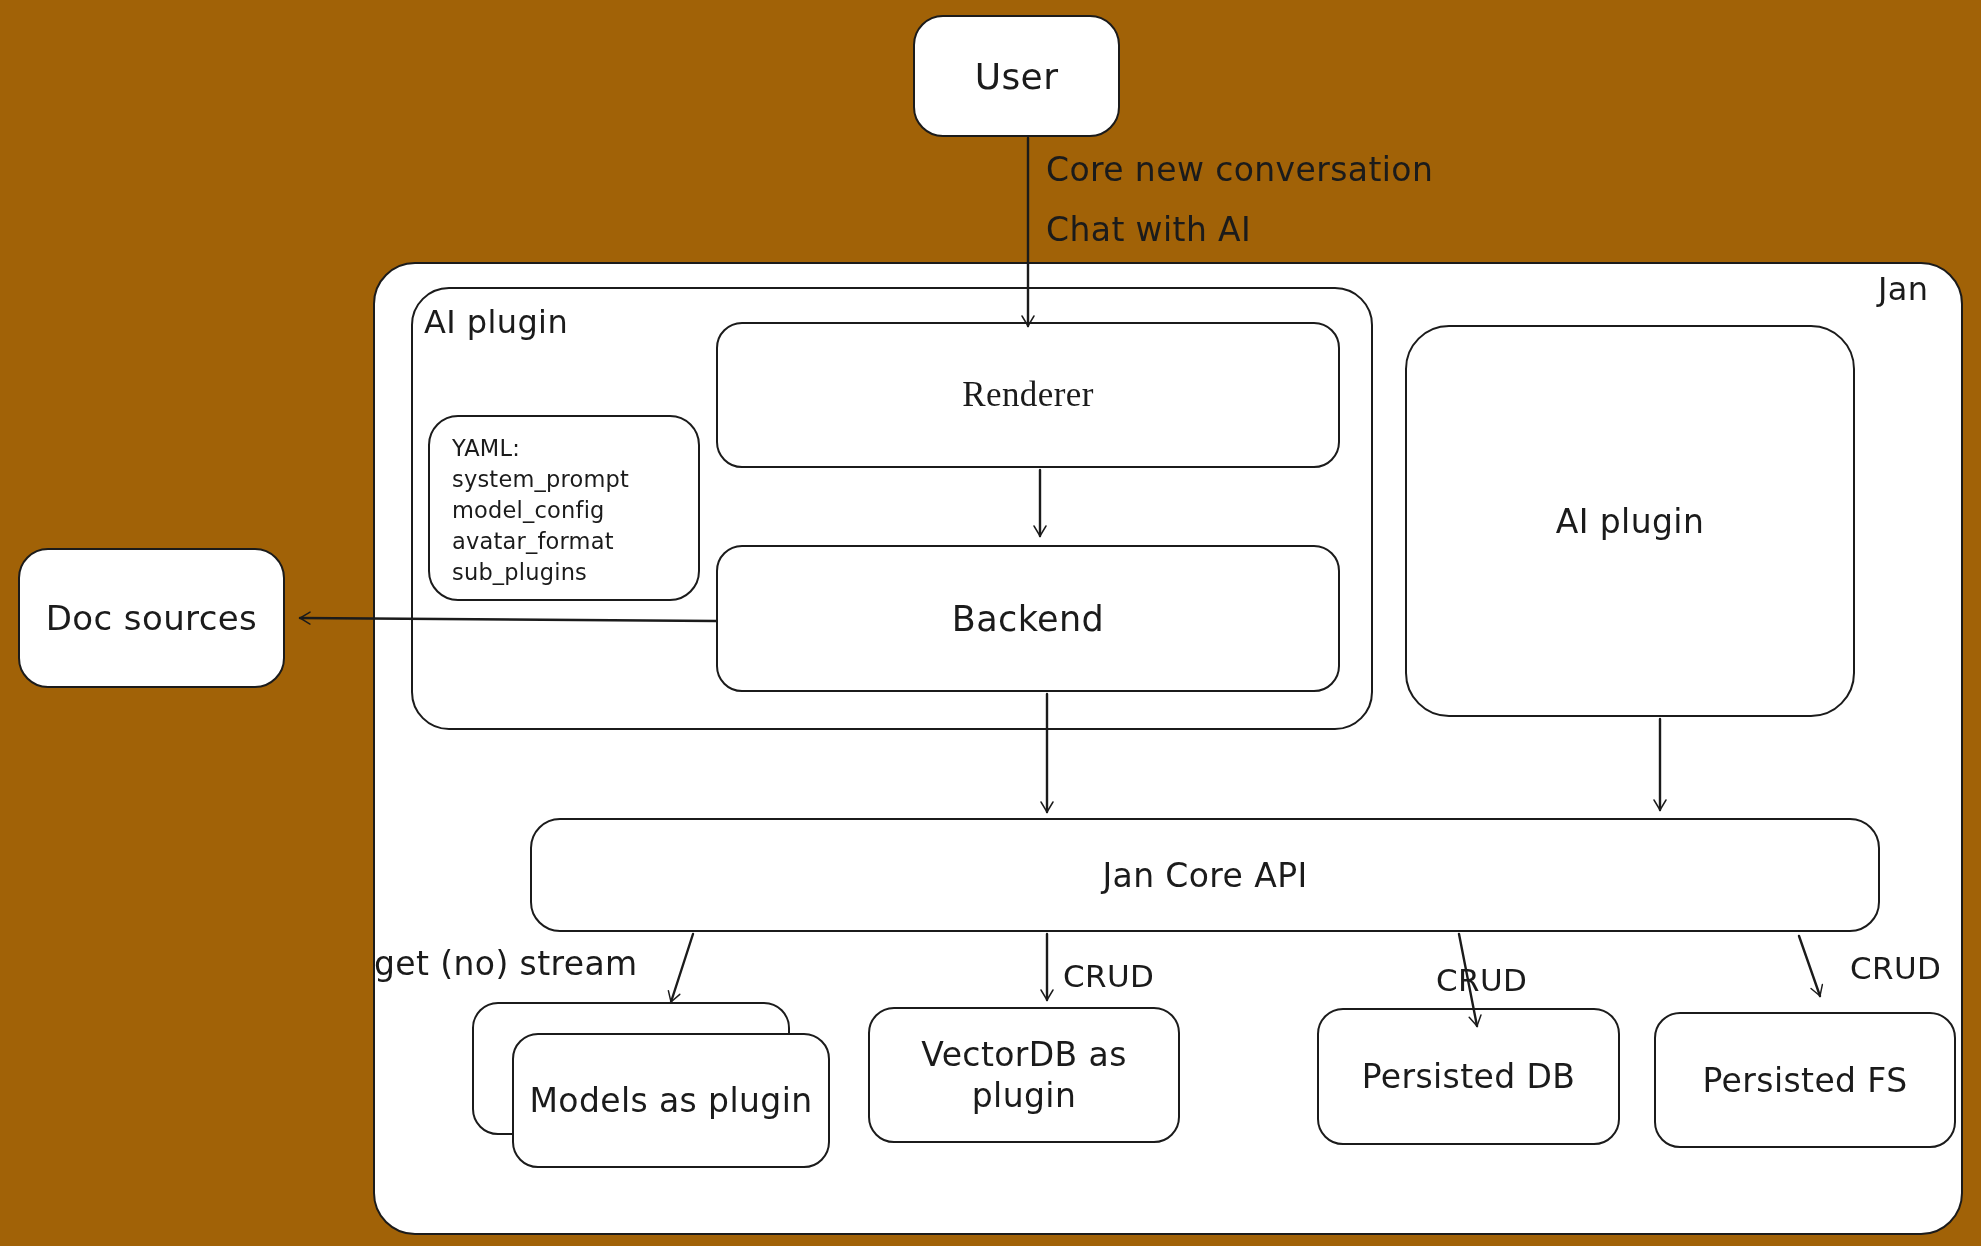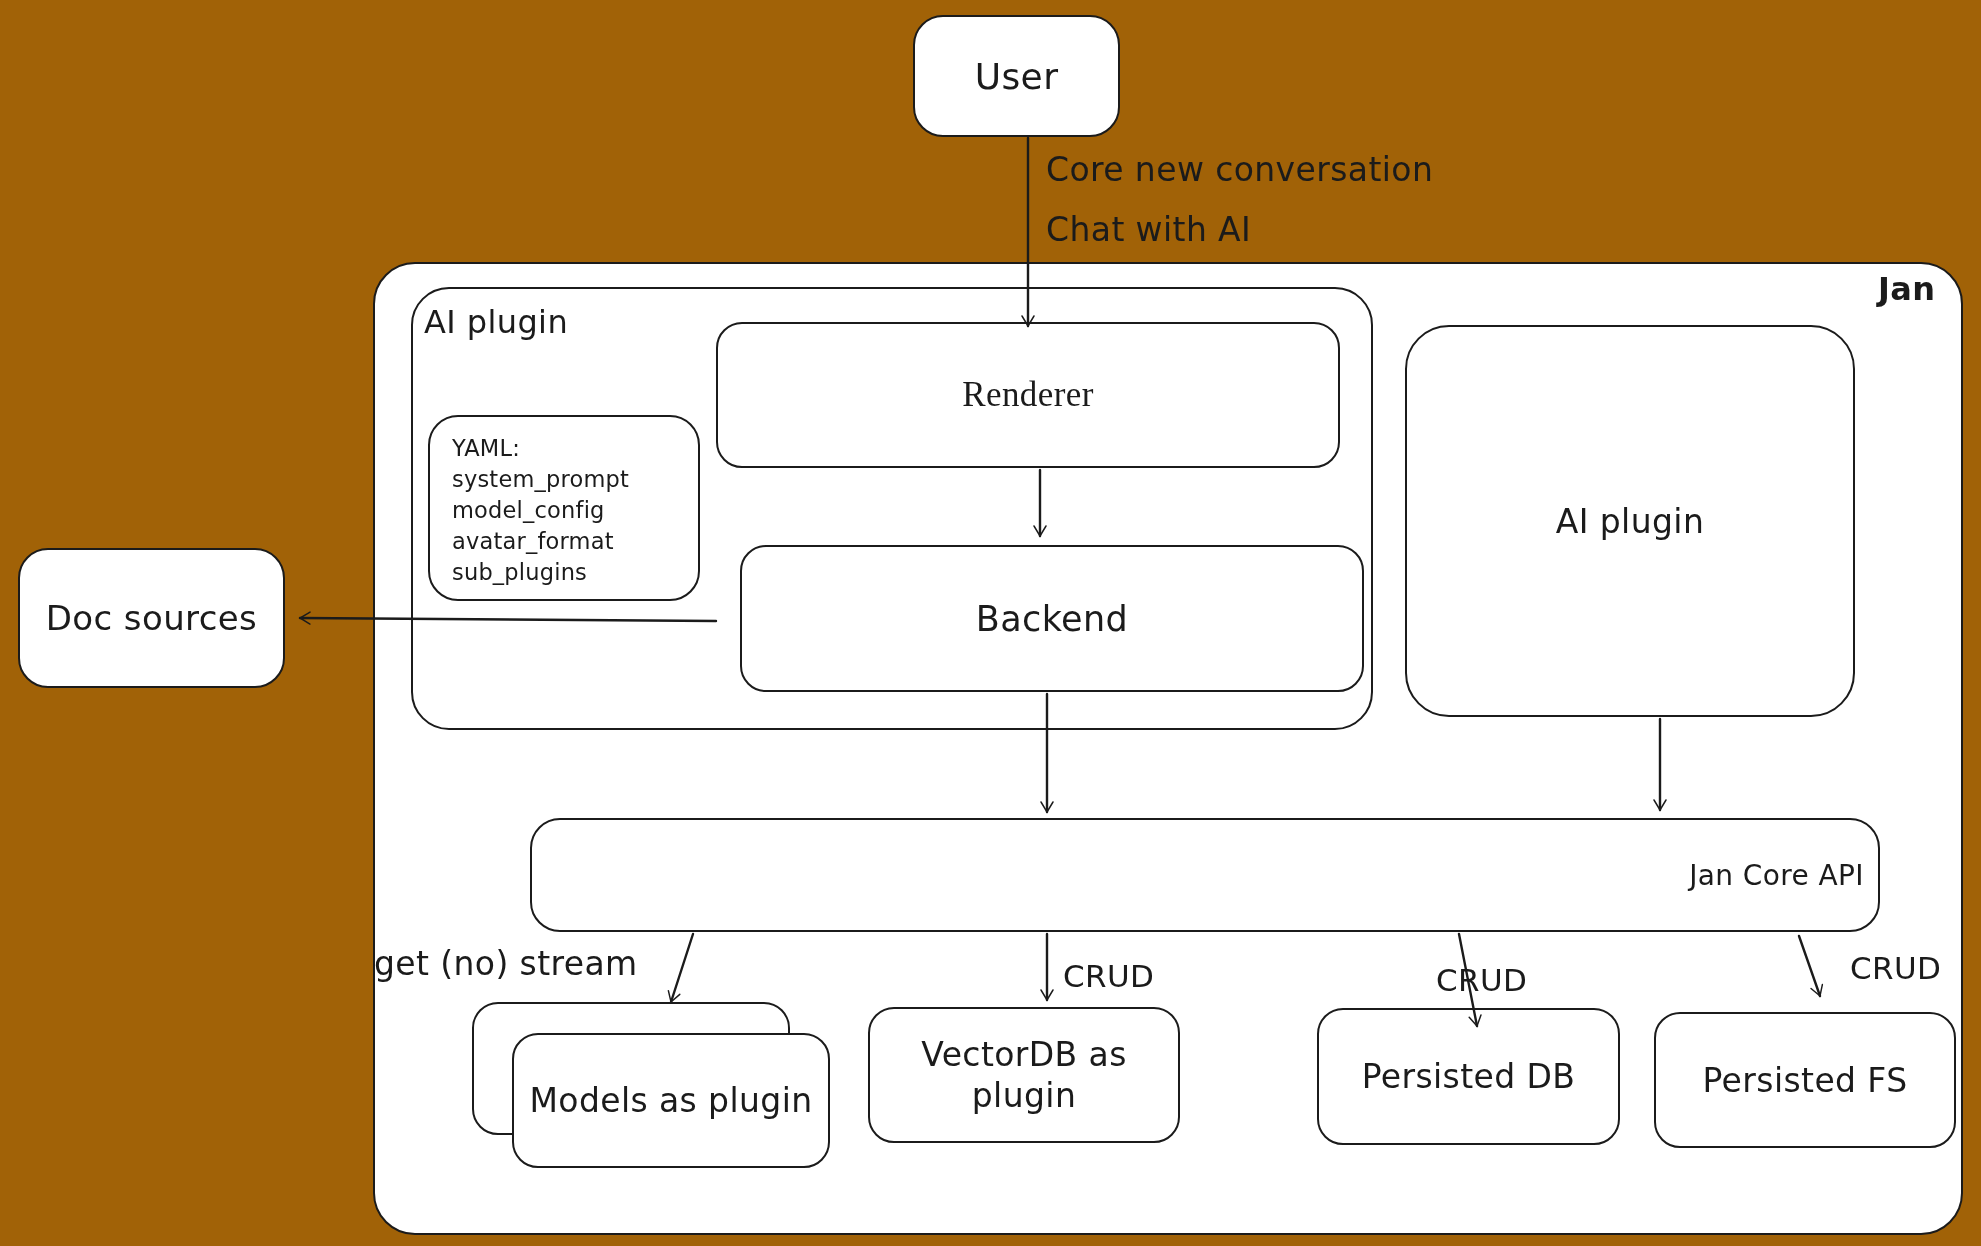--- a/index.html
+++ b/index.html
@@ -26,37 +26,37 @@
   .container-box { border-radius: 42px; }
   .group-box   { border-radius: 38px; }
   .small-box   { border-radius: 26px; }
   .node .lbl { padding: 0 14px; }
 
   
   .user-box        { left: 913px;  top: 15px;   width: 207px;  height: 122px; font-size: 36px; border-radius: 30px; }
   .jan-container   { left: 373px;  top: 262px;  width: 1590px; height: 973px; }
   .aiplugin-group  { left: 411px;  top: 287px;  width: 962px;  height: 443px; }
   .renderer-box    { left: 716px;  top: 322px;  width: 624px;  height: 146px; font-size: 35px; font-family: Liberation Serif, serif; }
-  .backend-box     { left: 740px;  top: 545px;  width: 624px;  height: 147px; font-size: 35px; }
+  .backend-box     { left: 716px;  top: 545px;  width: 624px;  height: 147px; font-size: 35px; }
   .yaml-box        { left: 428px;  top: 415px;  width: 272px;  height: 186px; border-radius: 30px;
                      align-items: flex-start; justify-content: flex-start; text-align: left; }
   .yaml-inner      { padding: 16px 10px 10px 22px; font-size: 22.5px; line-height: 31px; letter-spacing: 0.2px; }
   .docsources-box  { left: 18px;   top: 548px;  width: 267px;  height: 140px; font-size: 34px; border-radius: 30px; }
   .aiplugin-box    { left: 1405px; top: 325px;  width: 450px;  height: 392px; font-size: 33px; border-radius: 44px; }
-  .coreapi-box     { left: 530px;  top: 818px;  width: 1350px; height: 114px; font-size: 28px; border-radius: 30px; justify-content: flex-end; }
+  .coreapi-box     { left: 530px;  top: 818px;  width: 1350px; height: 114px; font-size: 33px; border-radius: 30px; }
   .models-back-box { left: 472px;  top: 1002px; width: 318px;  height: 133px; }
   .models-front-box{ left: 512px;  top: 1033px; width: 318px;  height: 135px; font-size: 33px; line-height: 1.25; }
   .vectordb-box    { left: 868px;  top: 1007px; width: 312px;  height: 136px; font-size: 33px; line-height: 1.25; }
   .persisteddb-box { left: 1317px; top: 1008px; width: 303px;  height: 137px; font-size: 33px; }
   .persistedfs-box { left: 1654px; top: 1012px; width: 302px;  height: 136px; font-size: 33px; }
 
   
   .flabel { position: absolute; white-space: nowrap; letter-spacing: 0.4px; }
   .user-arrow-label   { left: 1046px; top: 140px; font-size: 33px; line-height: 60px; }
-  .jan-label          { left: 1878px; top: 270px; font-size: 32px; font-weight: bold; }
+  .jan-label          { left: 1878px; top: 270px; font-size: 32px; }
   .aiplugin-group-label { left: 424px; top: 303px; font-size: 32px; }
   .stream-label       { left: 374px;  top: 944px; font-size: 33px; text-align: right; }
   .crud-vectordb-label{ left: 1063px; top: 958px; font-size: 31px; }
   .crud-db-label      { left: 1436px; top: 962px; font-size: 31px; }
   .crud-fs-label      { left: 1850px; top: 950px; font-size: 31px; }
 
   .edges { position: absolute; left: 0; top: 0; width: 1981px; height: 1246px; pointer-events: none; }
 </style>
 </head>
 <body>

